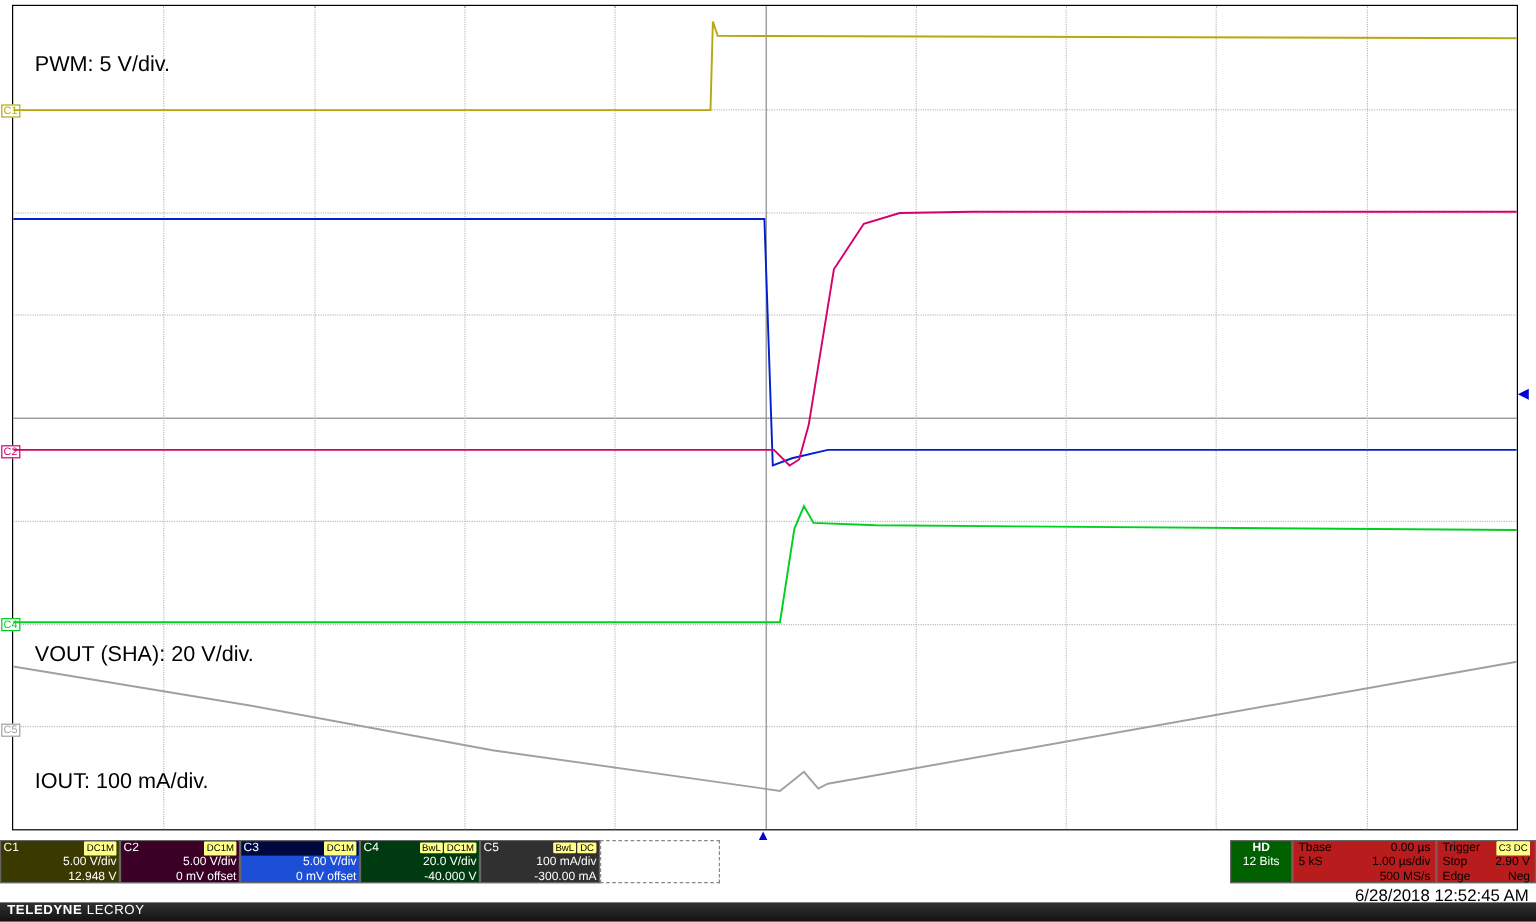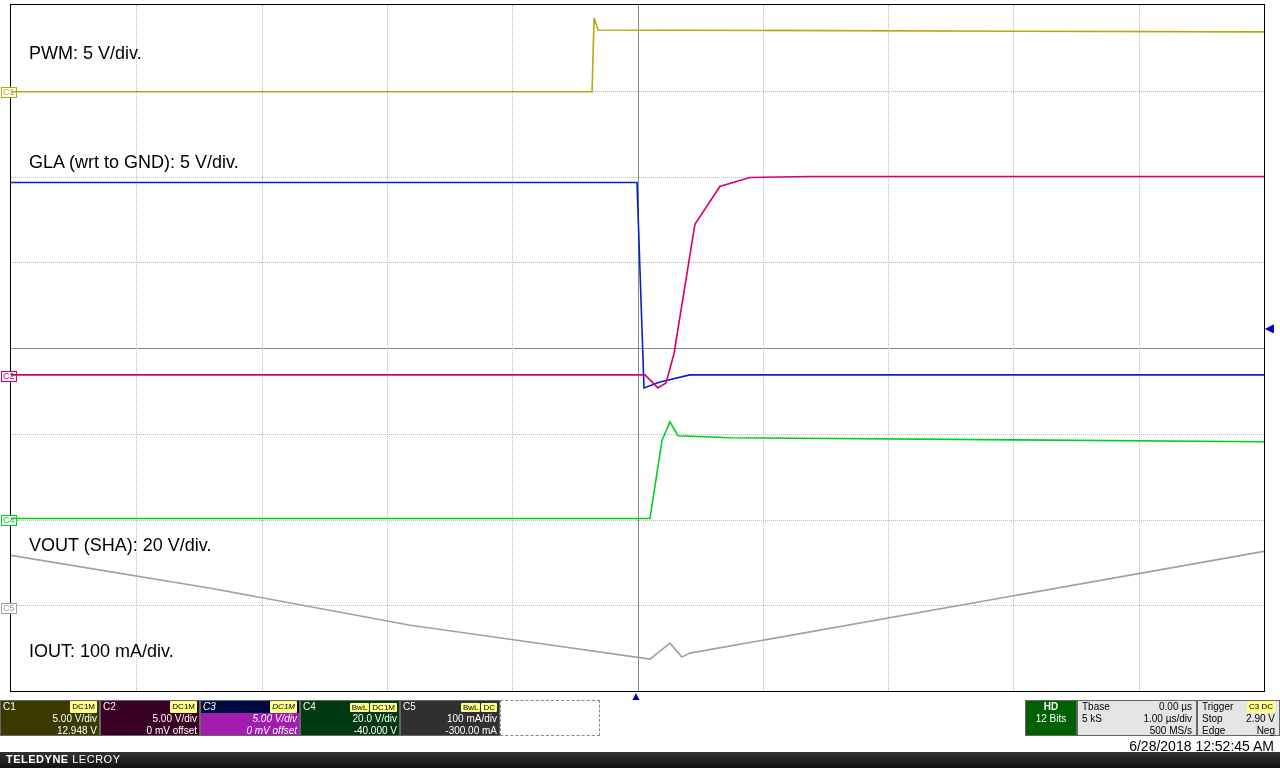--- a/index.html
+++ b/index.html
@@ -11,27 +11,27 @@
   .grid-center-h { position: absolute; left: 0; right: 0; height: 0; border-top: 1px solid #888; }
   .ch-label { position: absolute; left: -10px; background: #fff; font-size: 9px; padding: 0 1px; border: 1px solid; line-height: 9px;}
   .annot { position: absolute; font-size: 18px; color: #000; font-weight: normal; }
   .trig-arrow { position: absolute; color: #0000d0; font-size: 12px; }
   .bottom-panel { position: absolute; left: 0; top: 700px; width: 1280px; height: 48px; display: flex; }
   .ch-box { width: 100px; height: 36px; border: 1px solid #666; font-size: 10px; line-height: 12px; position: relative; overflow: hidden; }
   .ch-box .hdr { display: flex; justify-content: space-between; padding: 0 2px; height: 12px; color: #fff; }
   .ch-box .row2, .ch-box .row3 { text-align: right; padding: 0 2px; color: #fff; font-size: 10px; }
   .ch-c1 { background: #3a3a00; } .ch-c1 .hdr { background: #3a3a00; }
   .ch-c2 { background: #3a0026; } .ch-c2 .hdr { background: #3a0026; }
-  .ch-c3 { background: #a21caf; font-style: italic; } .ch-c3 .hdr { background: #000840; }
+  .ch-c3 { background: #1d4ed8; } .ch-c3 .hdr { background: #000840; }
   .ch-c4 { background: #003a10; } .ch-c4 .hdr { background: #003a10; }
   .ch-c5 { background: #303030; } .ch-c5 .hdr { background: #303030; }
   .empty-box { width: 100px; height: 36px; border: 1px dashed #888; }
   .tag { background: #ff8; color: #000; font-size: 8px; padding: 0 2px; border-radius: 1px; margin-left: 1px;}
   .right-boxes { margin-left: auto; display: flex; gap: 0; }
-  .info-box { height: 36px; border: 1px solid #666; background: #e5e5e5; font-size: 10px; line-height: 12px; padding: 0 4px; }
+  .info-box { height: 36px; border: 1px solid #666; background: #b91c1c; font-size: 10px; line-height: 12px; padding: 0 4px; }
   .hd-box { background: #006000; color: #fff; width: 52px; text-align: center; }
   .tbase-box { width: 120px; }
   .trig-box { width: 83px; }
   .footer { position: absolute; left: 0; top: 752px; width: 1280px; height: 16px; background: linear-gradient(#333,#111); color: #fff; font-size: 11px; padding: 1px 6px; letter-spacing: 0.5px; }
   .footer b { font-weight: bold; }
   svg.trace { position: absolute; left: 0; top: 0; width: 100%; height: 100%; }
   .tbase-box .l1, .tbase-box .l2, .trig-box .l1, .trig-box .l2 { display:flex; justify-content: space-between; }
 </style>
 </head>
 <body>
@@ -70,21 +70,20 @@
     <path d="M0,178 L627,178 L634,384 L650,378 L680,371 L1255,371" stroke="#0020d0" stroke-width="1.6" fill="none"></path>
 
     <path d="M0,371 L635,371 L648,384 L656,379 L664,350 L685,220 L710,182 L740,173 L800,172 L1255,172" stroke="#d6006c" stroke-width="1.6" fill="none"></path>
 
     <path d="M0,515 L640,515 L652,437 L660,418 L668,432 L720,434 L1255,438" stroke="#00d020" stroke-width="1.6" fill="none"></path>
 
     <path d="M0,552 L200,585 L400,622 L640,656 L660,640 L672,654 L680,650 L1255,548" stroke="#a0a0a0" stroke-width="1.6" fill="none"></path>
   </svg>
 
   <div class="annot" style="left:18px; top:38px;">PWM: 5 V/div.</div>
-  <div class="annot" style="left:18px; top:147px;">GLA (wrt to GND): 5 V/div.</div>
   <div class="annot" style="left:18px; top:486px;margin-top:44px;">VOUT (SHA): 20 V/div.</div>
   <div class="annot" style="left:18px; top:636px;">IOUT: 100 mA/div.</div>
 </div>
 
 <div class="bottom-panel">
   <div class="ch-box ch-c1">
     <div class="hdr">
         <span>C1</span>
         <span class="tag">DC1M</span>
       </div>

